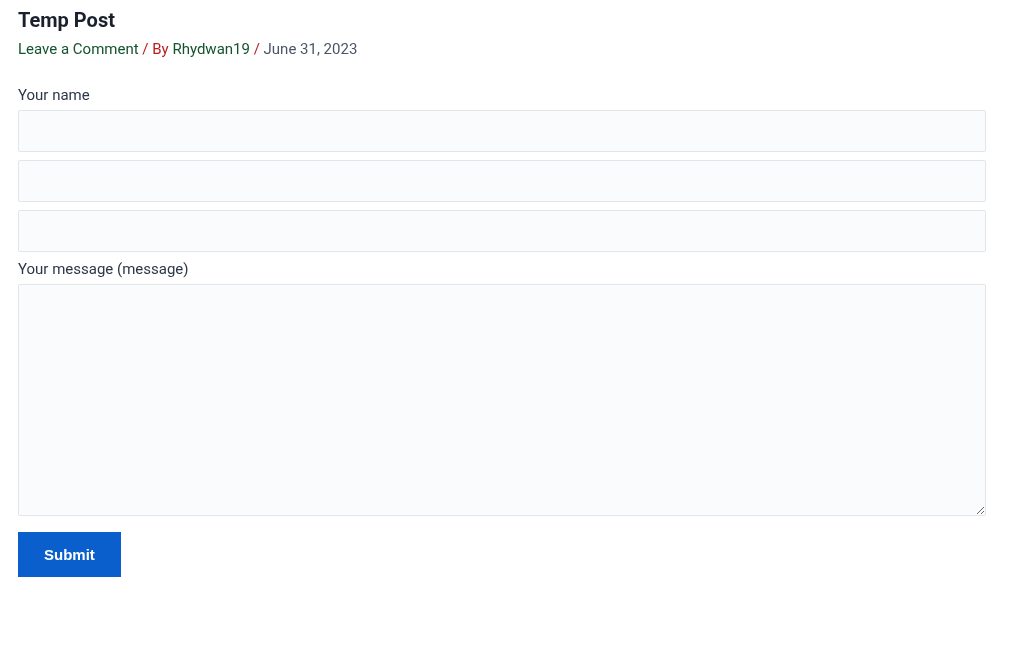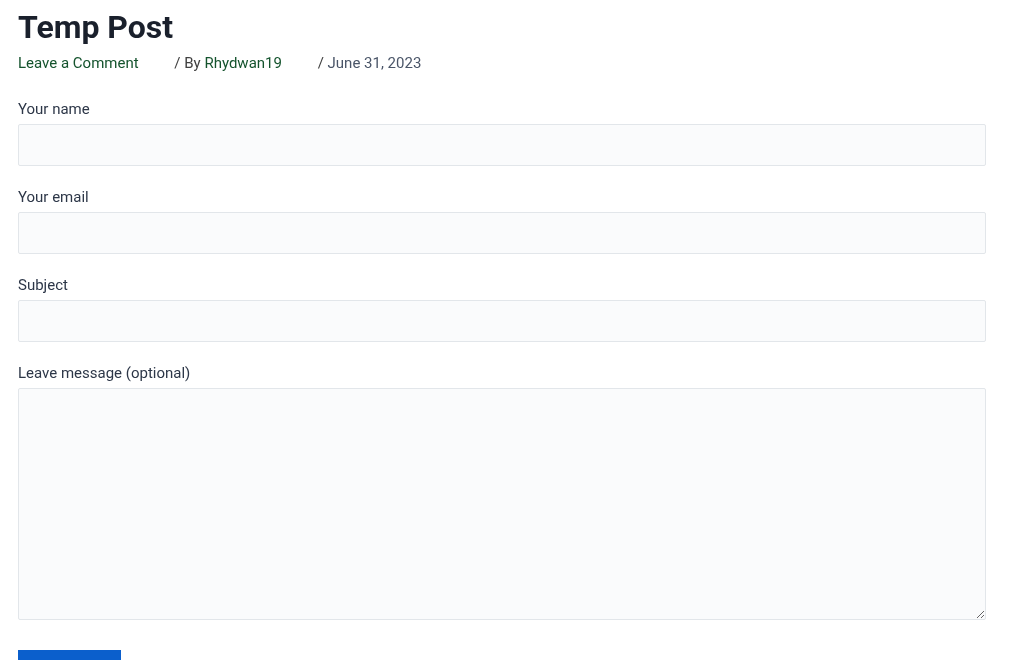--- a/index.html
+++ b/index.html
@@ -4,40 +4,39 @@
   <style>
     * { box-sizing: border-box; margin: 0; padding: 0; }
     body {
       font-family: -apple-system, BlinkMacSystemFont, "Segoe UI", Roboto, "Helvetica Neue", Arial, sans-serif;
       background: #fff;
       color: #2a2a2a;
       padding: 8px 18px 18px 18px;
       width: 1024px;
     }
     h1.post-title {
-      font-size: 32px;
+      font-size: 20px;
       font-weight: 700;
       color: #1a202c;
       margin-bottom: 8px;
     }
     .post-meta {
       font-size: 15px;
       color: #4a5568;
       margin-bottom: 28px;
     }
     .post-meta a {
       color: #14532d;
       text-decoration: none;
     }
     .post-meta .sep {
-      color: #404040;
-      margin-left: 32px;
+      color: #b91c1c;
     }
     .field-group {
-      margin-bottom: 22px;
+      margin-bottom: 8px;
     }
     .field-label {
       display: block;
       font-size: 15px;
       color: #2d3748;
       margin-bottom: 6px;
     }
     .text-input {
       width: 968px;
       height: 42px;
@@ -80,30 +79,28 @@
 <div class="post-meta">
   <a href="#">Leave a Comment</a><span class="sep"> / By </span><a href="#">Rhydwan19</a><span class="sep"> / </span><span>June 31, 2023</span>
 </div>
 
 <div class="field-group">
   <label class="field-label">Your name</label>
   <input type="text" class="text-input" style="">
 </div>
 
 <div class="field-group">
-  <label class="field-label">Your email</label>
   <input type="email" class="text-input" style="">
 </div>
 
 <div class="field-group">
-  <label class="field-label">Subject</label>
   <input type="text" class="text-input" style="">
 </div>
 
 <div class="field-group">
-  <label class="field-label">Leave message (optional)</label>
+  <label class="field-label">Your message (message)</label>
   <textarea class="textarea-input" style=""></textarea>
 </div>
 
 <button class="submit-button">Submit</button>
 
 
 
 
 </body></html>

